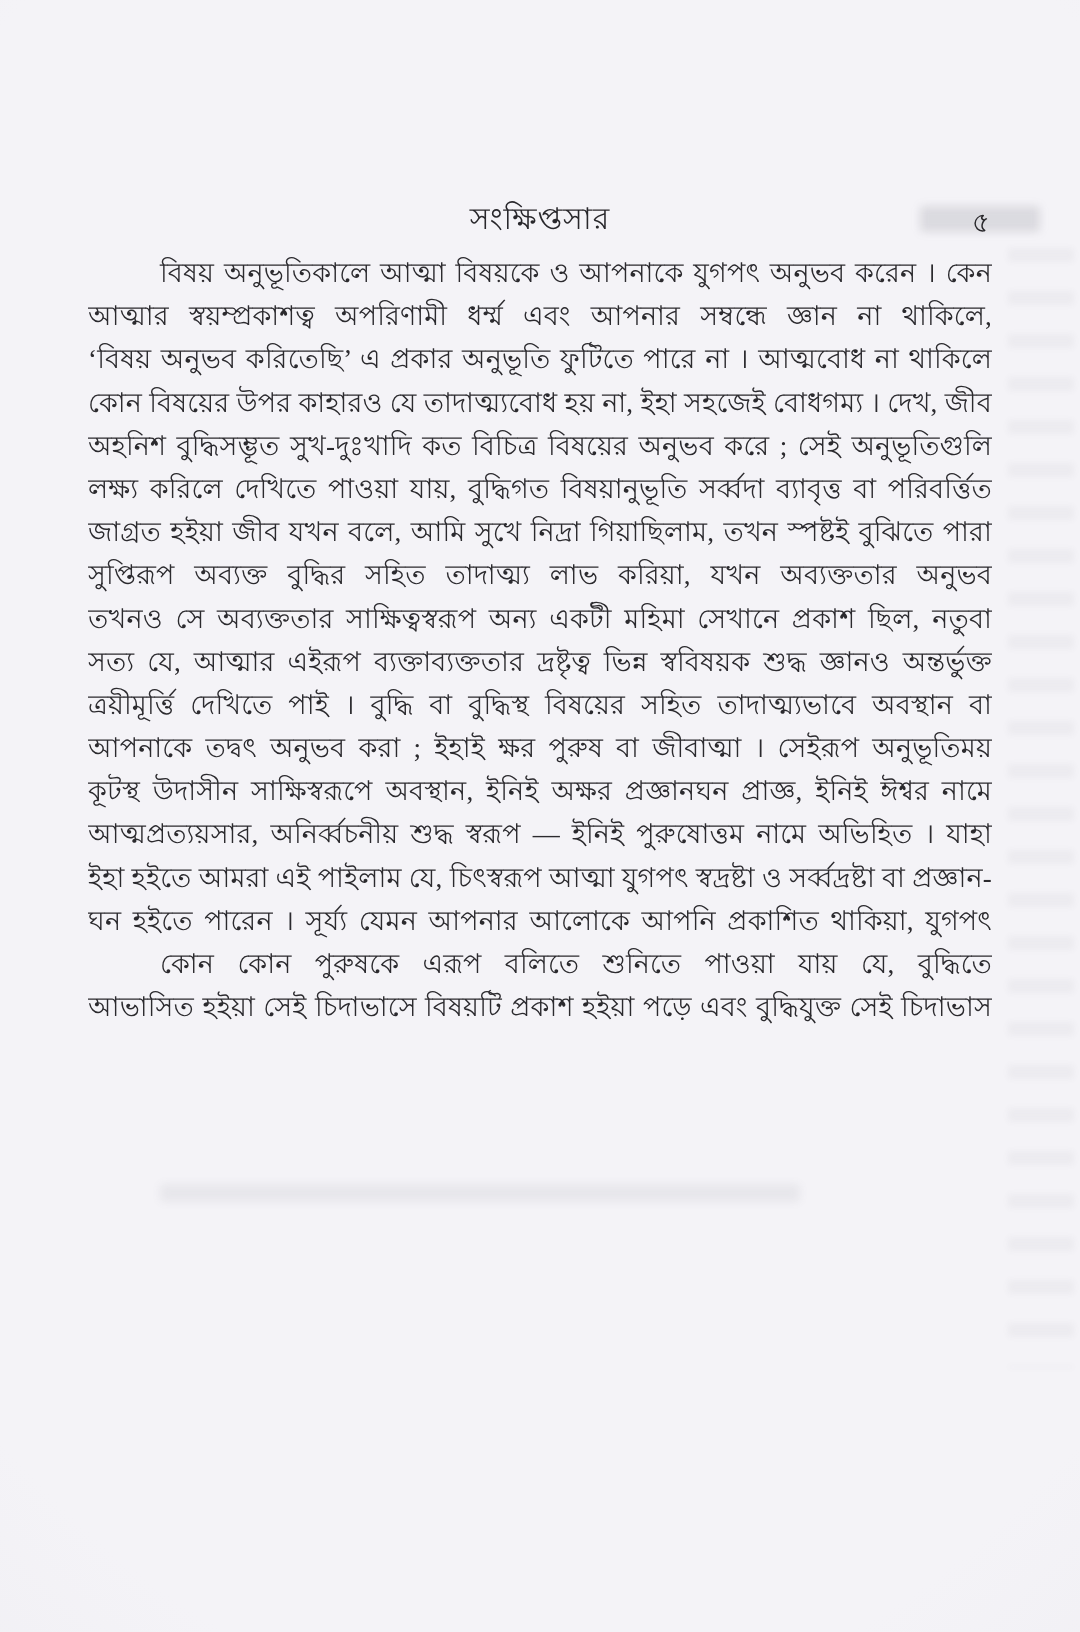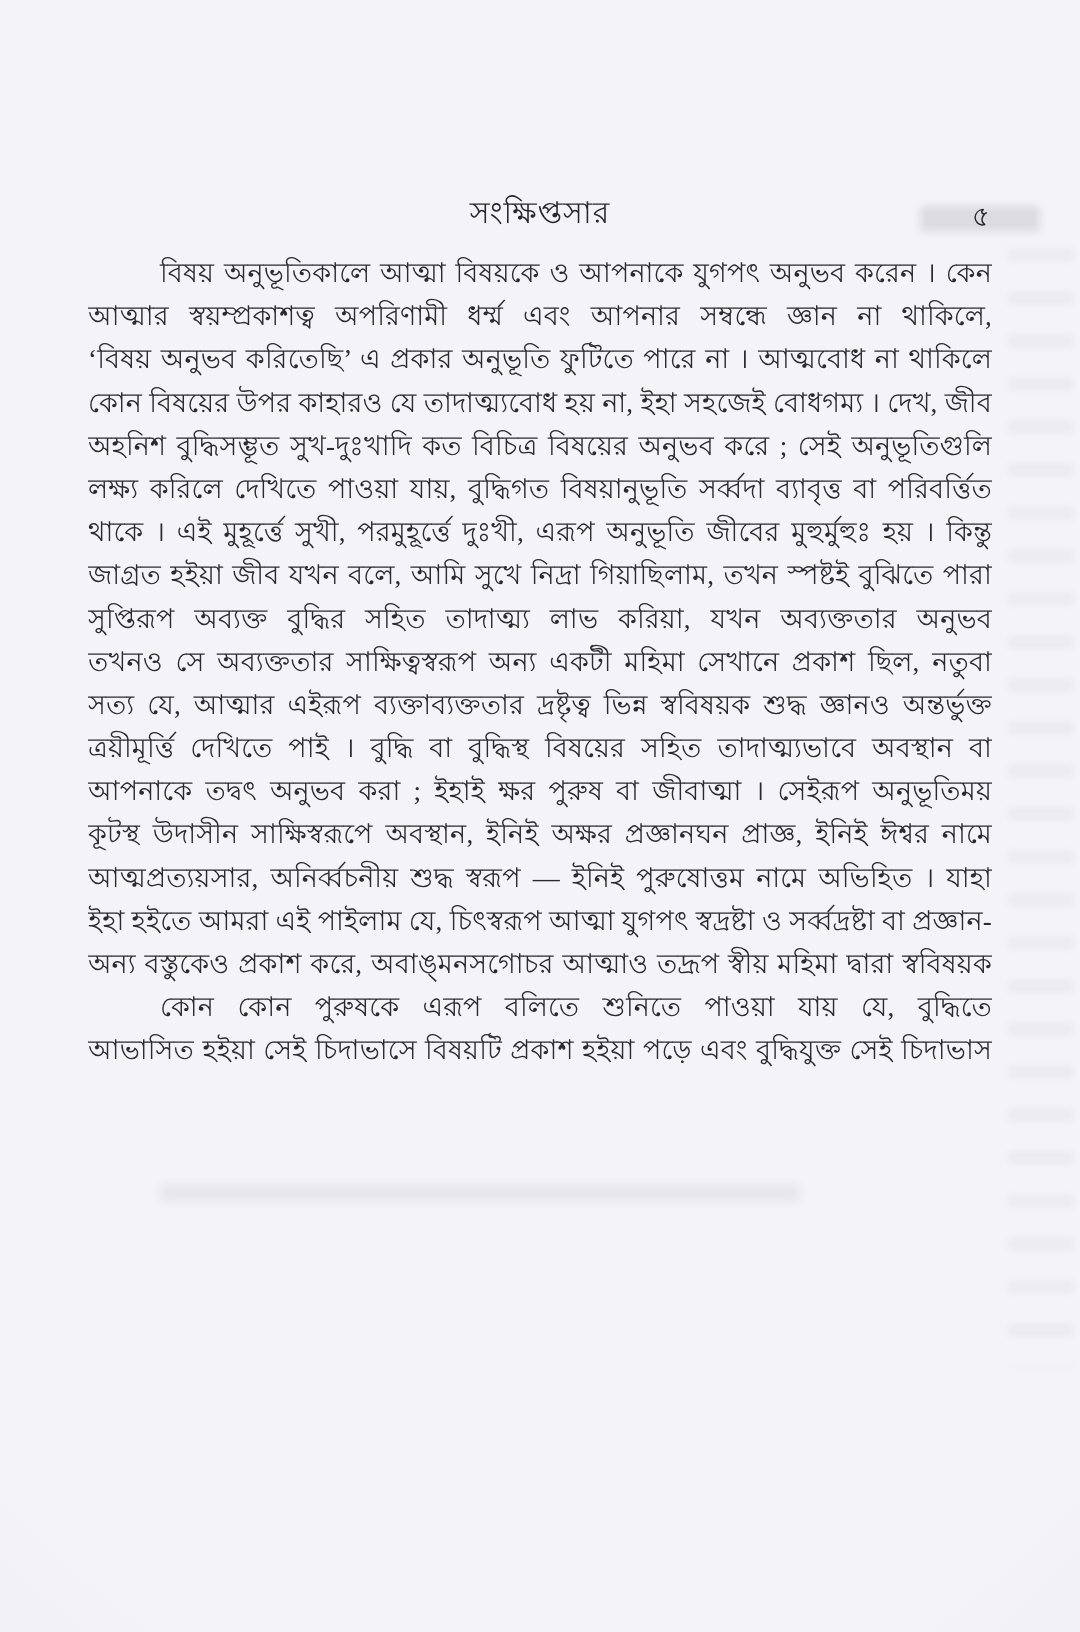--- a/index.html
+++ b/index.html
@@ -11,21 +11,21 @@
   }
   .page {
     position: relative;
     width: 1080px; height: 1632px;
     background:
       radial-gradient(ellipse 120% 100% at 50% 45%, #f4f3f7 60%, #ecebf0 92%, #e6e5ea 100%);
     color: #2b2a2e;
   }
   .header {
     position: absolute;
-    left: 88px; width: 904px; top: 189px;
+    left: 88px; width: 904px; top: 195px;
     height: 44px;
   }
   .title {
     position: absolute;
     left: 0; right: 0;
     text-align: center;
     font-size: 30px;
     letter-spacing: 1px;
     color: #28272b;
   }
@@ -91,27 +91,26 @@
     <div class="page-number">৫</div>
   </div>
 
   <div class="body-text">
       <div class="line indent">বিষয় অনুভূতিকালে আত্মা বিষয়কে ও আপনাকে যুগপৎ অনুভব করেন ।  কেন না,</div>
       <div class="line">আত্মার স্বয়ম্প্রকাশত্ব অপরিণামী ধর্ম্ম এবং আপনার সম্বন্ধে জ্ঞান না থাকিলে, অনুভূতিকালে</div>
       <div class="line">‘বিষয় অনুভব করিতেছি’ এ প্রকার অনুভূতি ফুটিতে পারে না ।  আত্মবোধ না থাকিলে</div>
       <div class="line">কোন বিষয়ের উপর কাহারও যে তাদাত্ম্যবোধ হয় না, ইহা সহজেই বোধগম্য ।  দেখ, জীব</div>
       <div class="line">অহনিশ বুদ্ধিসম্ভূত সুখ-দুঃখাদি কত বিচিত্র বিষয়ের অনুভব করে ;  সেই অনুভূতিগুলি</div>
       <div class="line">লক্ষ্য করিলে দেখিতে পাওয়া যায়, বুদ্ধিগত বিষয়ানুভূতি সর্ব্বদা ব্যাবৃত্ত বা পরিবর্ত্তিত হইতে</div>
-      <div class="line">থাকে ।  এই মুহূর্ত্তে সুখী, পরমুহূর্ত্তে দুঃখী, এরূপ অনুভূতি জীবের মুহুর্মুহুঃ হয় । কিন্তু</div>
       <div class="line">জাগ্রত হইয়া জীব যখন বলে, আমি সুখে নিদ্রা গিয়াছিলাম, তখন স্পষ্টই বুঝিতে পারা যায়,</div>
       <div class="line">সুপ্তিরূপ অব্যক্ত বুদ্ধির সহিত তাদাত্ম্য লাভ করিয়া, যখন অব্যক্ততার  অনুভব করিতেছিল,</div>
       <div class="line">তখনও সে অব্যক্ততার সাক্ষিত্বস্বরূপ অন্য একটী মহিমা সেখানে প্রকাশ ছিল, নতুবা</div>
       <div class="line">সত্য যে, আত্মার এইরূপ ব্যক্তাব্যক্ততার দ্রষ্টৃত্ব ভিন্ন স্ববিষয়ক শুদ্ধ জ্ঞানও অন্তর্ভুক্ত থাকে।</div>
       <div class="line">ত্রয়ীমূর্ত্তি দেখিতে পাই ।  বুদ্ধি বা বুদ্ধিস্থ বিষয়ের সহিত তাদাত্ম্যভাবে অবস্থান বা</div>
       <div class="line">আপনাকে তদ্বৎ অনুভব করা ; ইহাই ক্ষর পুরুষ বা জীবাত্মা । সেইরূপ অনুভূতিময় জীবত্বের</div>
       <div class="line">কূটস্থ উদাসীন সাক্ষিস্বরূপে অবস্থান, ইনিই অক্ষর প্রজ্ঞানঘন প্রাজ্ঞ, ইনিই ঈশ্বর নামে</div>
       <div class="line">আত্মপ্রত্যয়সার, অনির্ব্বচনীয় শুদ্ধ স্বরূপ — ইনিই পুরুষোত্তম নামে অভিহিত ।  যাহা হউক,</div>
       <div class="line">ইহা হইতে আমরা এই পাইলাম যে, চিৎস্বরূপ আত্মা যুগপৎ  স্বদ্রষ্টা ও সর্ব্বদ্রষ্টা বা প্রজ্ঞান-</div>
-      <div class="line">অন্য বস্তুকেও প্রকাশ করে, অবাঙ্‌মনসগোচর আত্মাও তদ্রূপ স্বীয় মহিমা দ্বারা স্ববিষয়ক</div>
+      <div class="line">ঘন হইতে পারেন ।  সূর্য্য যেমন আপনার আলোকে আপনি প্রকাশিত থাকিয়া, যুগপৎ</div>
       <div class="line indent">কোন কোন পুরুষকে এরূপ বলিতে শুনিতে পাওয়া যায় যে, বুদ্ধিতে চৈতন্যজ্যোতিঃ</div>
       <div class="line">আভাসিত হইয়া সেই চিদাভাসে বিষয়টি প্রকাশ হইয়া পড়ে এবং  বুদ্ধিযুক্ত সেই চিদাভাস</div>
     </div>
 </div>
 
 </body></html>

